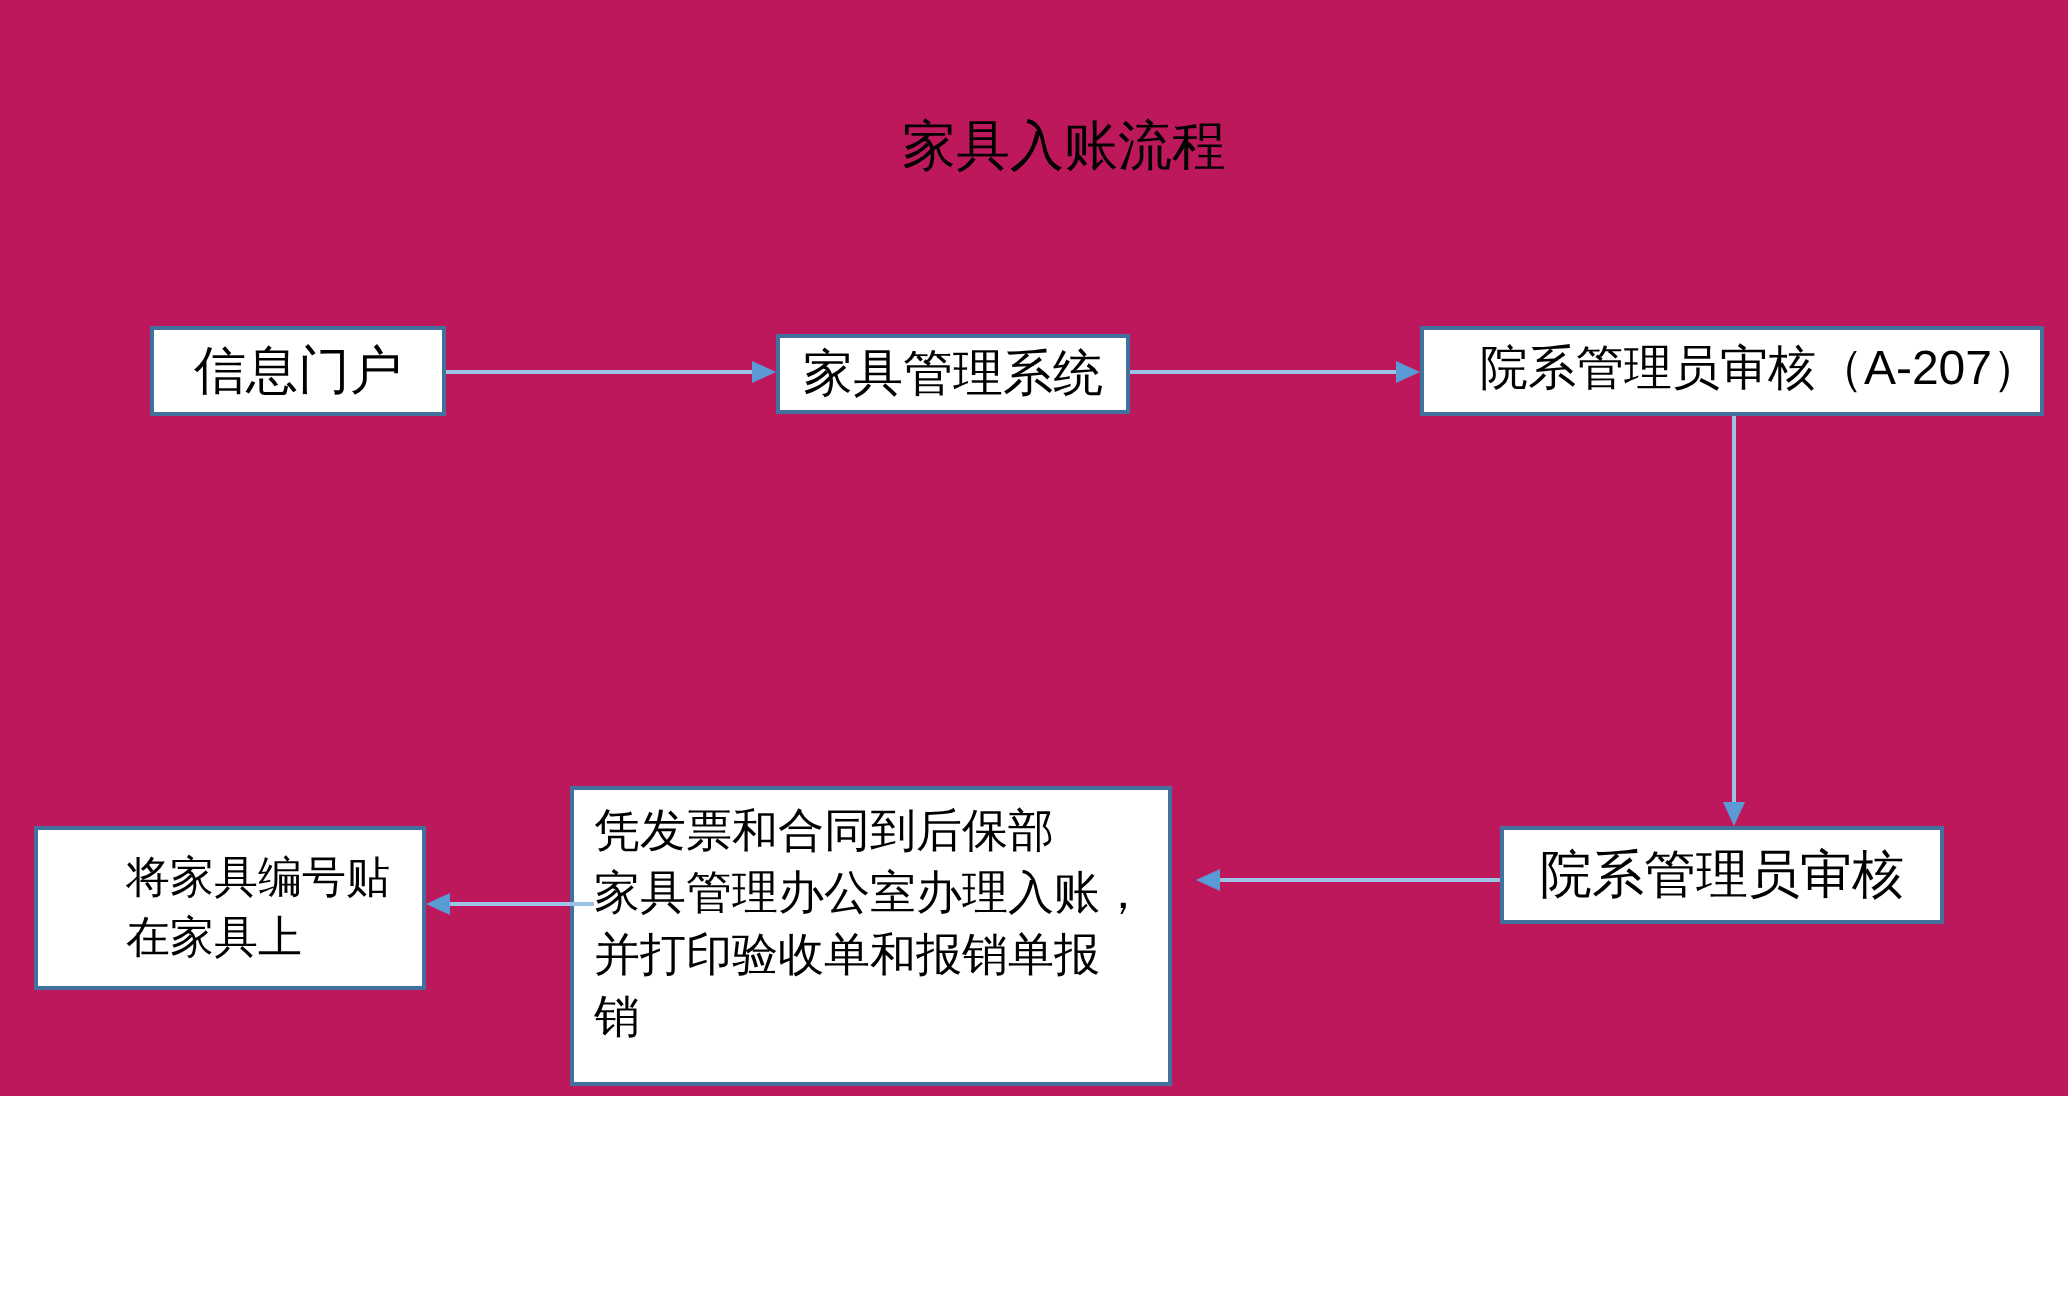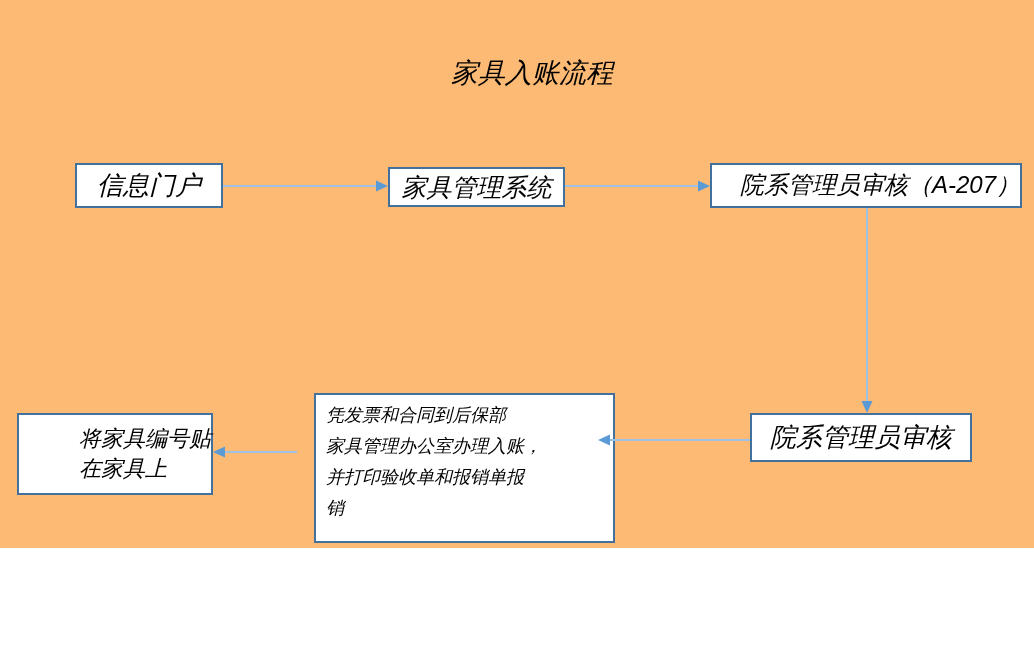--- a/index.html
+++ b/index.html
@@ -5,24 +5,23 @@
   html, body {
     margin: 0;
     padding: 0;
     background: #ffffff;
     font-family: "Liberation Sans", "DejaVu Sans", sans-serif;
   }
   .stage {
     position: relative;
     width: 1034px;
     height: 548px;
-    background: #fdba74;
+    background: #be185d;
     overflow: hidden;
     color: #000000;
-    font-style: italic;
   }
   .diagram-title {
     position: absolute;
     top: 55px;
     left: 532px;
     transform: translateX(-50%);
     font-size: 27px;
     white-space: nowrap;
     color: #000000;
   }
@@ -37,29 +36,29 @@
     font-size: 26px;
     line-height: 1.2;
     text-align: center;
     white-space: nowrap;
   }
   #node-portal     { left: 75px;  top: 163px; width: 148px; height: 45px; }
   #node-system     { left: 388px; top: 167px; width: 177px; height: 40px; font-size: 25px; }
   #node-review     { left: 710px; top: 163px; width: 312px; height: 45px; font-size: 24px; justify-content: flex-end; }
   #node-custodian  { left: 750px; top: 413px; width: 222px; height: 49px; }
   #node-accounting {
-    left: 314px; top: 393px; width: 301px; height: 150px;
+    left: 285px; top: 393px; width: 301px; height: 150px;
     justify-content: flex-start; align-items: flex-start;
     padding: 5px 2px 5px 10px;
-    font-size: 18px; line-height: 31px;
+    font-size: 23px; line-height: 31px;
     text-align: left; white-space: pre-line;
   }
   #node-tag {
     left: 17px; top: 413px; width: 196px; height: 82px;
-    justify-content: flex-end; align-items: center;
+    justify-content: center; align-items: center;
     padding-left: 28px;
     font-size: 22px; line-height: 30px;
     text-align: left; white-space: pre-line;
   }
   .arrows {
     position: absolute;
     left: 0; top: 0;
     width: 1034px; height: 652px;
     pointer-events: none;
   }

